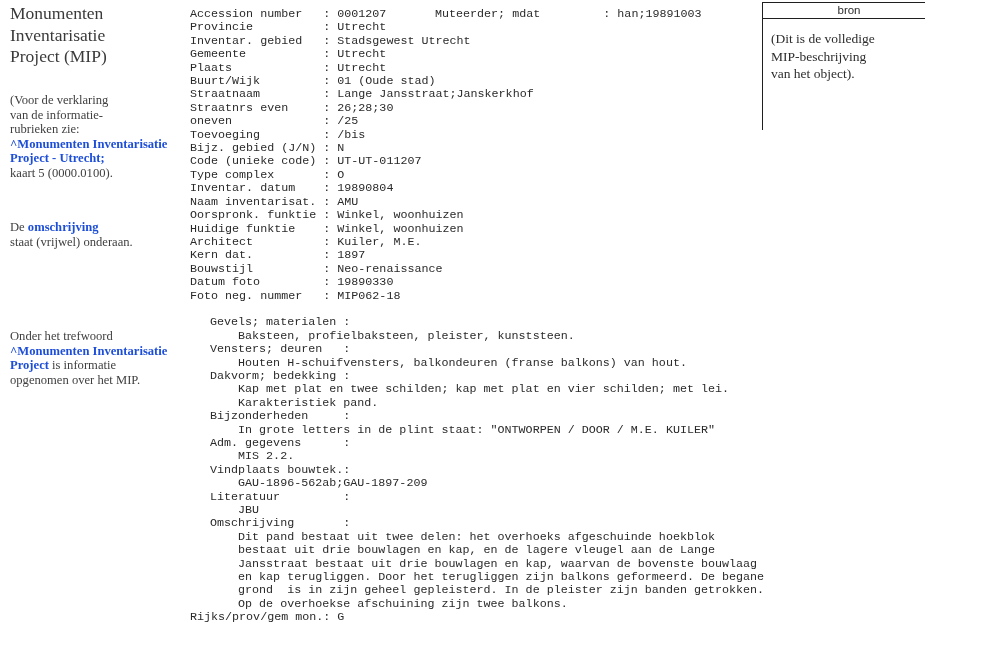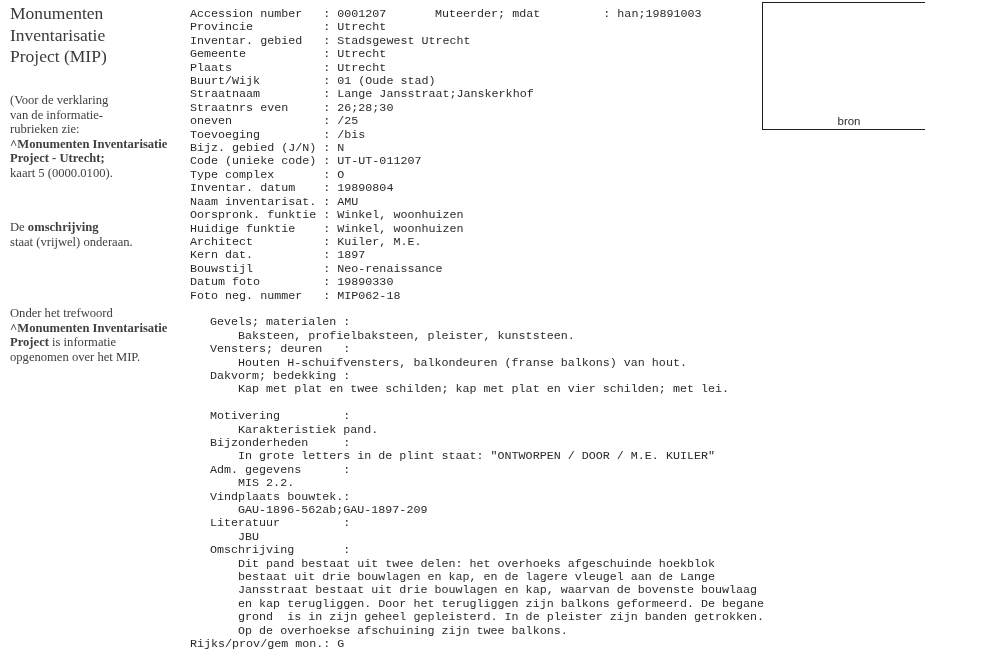--- a/index.html
+++ b/index.html
@@ -19,22 +19,22 @@
     font-size: 17.5px;
     line-height: 21.5px;
     color: #3a3a3a;
   }
   .note {
     font-size: 12.6px;
     line-height: 14.6px;
   }
   .note-1 { top: 93px; }
   .note-2 { top: 220px; }
-  .note-3 { top: 306px; }
-  .b { font-weight: bold; color: #404040; }
+  .note-3 { top: 329px; }
+  .b { font-weight: bold; color: #1d4ed8; }
 
   
   .record {
     position: absolute;
     left: 190px;
     top: 8px;
     font-family: "Liberation Mono", "DejaVu Sans Mono", monospace;
     font-size: 11.7px;
     line-height: 13.4px;
     color: #2a2a2a;
@@ -56,23 +56,22 @@
   
   .reftable {
     position: absolute;
     left: 762px;
     top: 2px;
     width: 237px;
     height: 127px;
     border-top: 1.5px solid #1f1f1f;
     border-left: 1.5px solid #1f1f1f;
     display: flex;
-    flex-direction: row;
+    flex-direction: column;
     color: #2d2d2d;
-    align-items: flex-end;
   }
   .rt-head {
     display: flex;
     height: 15px;
     border-bottom: 1.5px solid #1f1f1f;
     font-family: "Liberation Sans", "DejaVu Sans", sans-serif;
     font-size: 11.5px;
     line-height: 14px;
   }
   .rt-h-bron {
@@ -154,21 +153,20 @@
         <div class="mono-line">Datum foto         : 19890330</div>
         <div class="mono-line">Foto neg. nummer   : MIP062-18</div>
       </div>
     <div class="sections">
         <div class="mono-line">Gevels; materialen : </div>
         <div class="mono-line">    Baksteen, profielbaksteen, pleister, kunststeen.</div>
         <div class="mono-line">Vensters; deuren   : </div>
         <div class="mono-line">    Houten H-schuifvensters, balkondeuren (franse balkons) van hout.</div>
         <div class="mono-line">Dakvorm; bedekking : </div>
         <div class="mono-line">    Kap met plat en twee schilden; kap met plat en vier schilden; met lei.</div>
-        <div class="mono-line gap">Motivering         : </div>
         <div class="mono-line">    Karakteristiek pand.</div>
         <div class="mono-line">Bijzonderheden     : </div>
         <div class="mono-line">    In grote letters in de plint staat: "ONTWORPEN / DOOR / M.E. KUILER"</div>
         <div class="mono-line">Adm. gegevens      : </div>
         <div class="mono-line">    MIS 2.2.</div>
         <div class="mono-line">Vindplaats bouwtek.: </div>
         <div class="mono-line">    GAU-1896-562ab;GAU-1897-209</div>
         <div class="mono-line">Literatuur         : </div>
         <div class="mono-line">    JBU</div>
         <div class="mono-line">Omschrijving       : </div>

